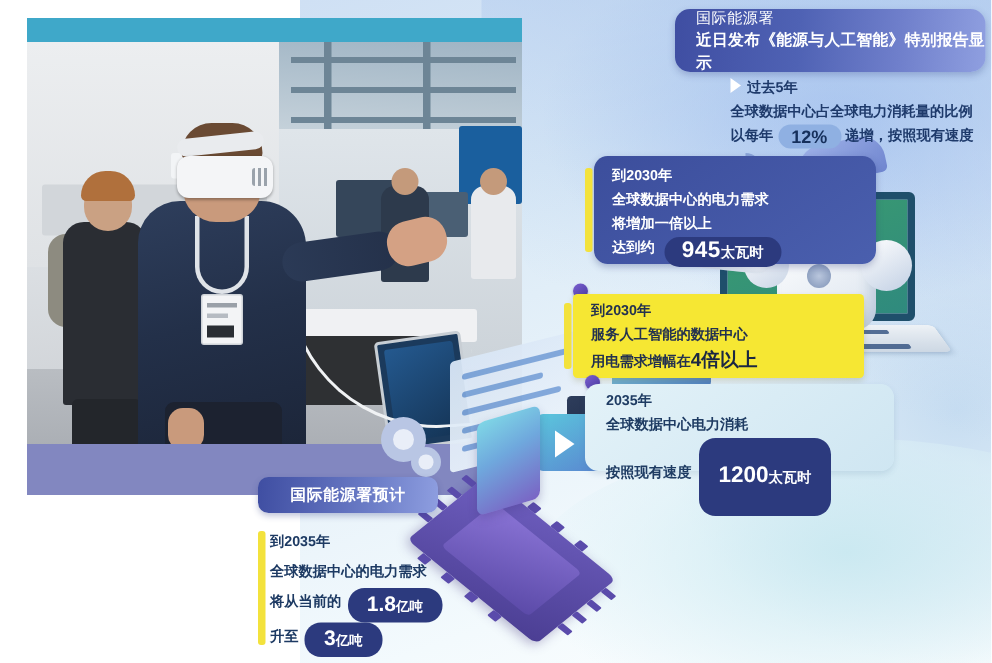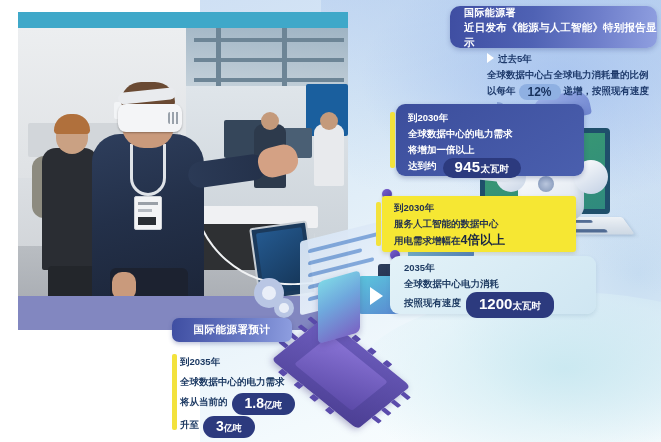--- a/index.html
+++ b/index.html
@@ -162,21 +162,21 @@
     background:linear-gradient(150deg,#7fc9dc,#4f7fc4); border-radius:4px; transform:skewY(-16deg);}
 
   
   .title-pill{
     position:absolute; left:450px; top:6px; width:207px; height:42px;
     background:linear-gradient(95deg,#3f4ea2 0%,#4f62b4 40%,#6f7fcb 72%,#8f9fe0 100%);
     border-radius:10px 10px 10px 10px;
     display:flex; flex-direction:column; justify-content:center; padding-left:14px;
     box-shadow:0 2px 5px rgba(45,60,130,.28);
   }
-  .title-pill .l1{ color:#fff; font-size:10px; font-weight:bold; line-height:15px; letter-spacing:.4px;}
+  .title-pill .l1{ color:#fff; font-size:10px; font-weight:normal; line-height:15px; letter-spacing:.4px;}
   .title-pill .l2{ color:#fff; font-size:10.5px; font-weight:bold; line-height:15px; letter-spacing:.2px;}
 
   .blk{ position:absolute; }
   .blk .ln{ line-height:16px; white-space:nowrap; }
 
   
   .blk1{ left:487px; top:51px; width:174px; }
   .blk1 .ln{ color:#1e3a6b; font-size:9.5px; font-weight:bold; }
   .tri{ display:inline-block; width:0;height:0; border-left:7px solid #ffffff;
         border-top:5px solid transparent; border-bottom:5px solid transparent; margin-right:4px; vertical-align:-1px;}
@@ -201,21 +201,21 @@
   .blk3 .ln{ color:#24324f; font-size:9.5px; font-weight:bold; }
   .blk3 .big{ font-size:12.5px; font-weight:bold; color:#1b2743; }
   .accent-y2{ position:absolute; left:-6px; top:6px; width:5px; height:44px; background:#f3e23c; border-radius:2px;}
 
   
   .blk4{ left:390px; top:256px; width:206px; height:58px;
     background:linear-gradient(140deg,#e3f2f8,#cfe6f2); border-radius:9px;
     padding:4px 0 0 14px; box-shadow:0 2px 4px rgba(70,110,150,.16);}
   .blk4 .ln{ color:#1f3c63; font-size:9.5px; font-weight:bold; }
   .pill-dark2{ display:inline-block; background:#2c3a7e; color:#fff; border-radius:11px;
-    padding:4px 13px; margin-left:5px; vertical-align:-3px;}
+    padding:17px 13px; margin-left:5px; vertical-align:-3px;}
 
   .dot{ position:absolute; width:10px; height:10px; border-radius:50%;
     background:linear-gradient(140deg,#7a5fd0,#4a3ba0); box-shadow:0 1px 2px rgba(50,40,110,.35);}
 
   
   .title-pill2{ position:absolute; left:172px; top:318px; width:120px; height:24px;
     background:linear-gradient(95deg,#3f4ea2,#6d7ec8 65%,#8e9ee0);
     border-radius:7px; display:flex; align-items:center; justify-content:center;
     box-shadow:0 2px 4px rgba(45,60,130,.3); }
   .title-pill2 span{ color:#fff; font-size:10.5px; font-weight:bold; letter-spacing:.5px;}

